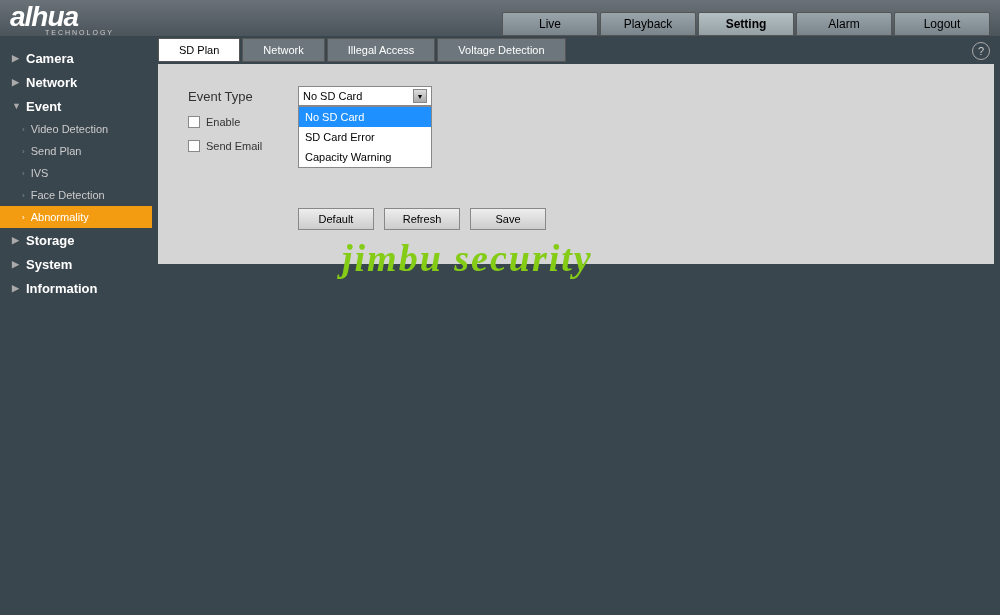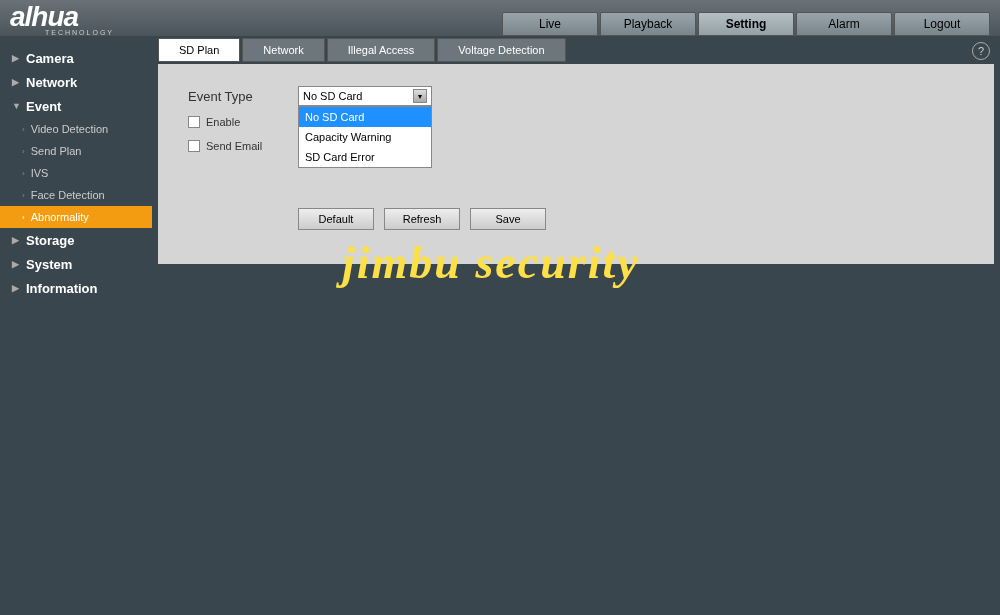--- a/index.html
+++ b/index.html
@@ -48,21 +48,21 @@
     .dropdown-arrow { width: 14px; height: 14px; background: linear-gradient(to bottom, #ddd, #aaa); border: 1px solid #888; display: flex; align-items: center; justify-content: center; font-size: 7px; }
     .dropdown-list { position: absolute; top: 20px; left: 0; width: 134px; background: #fff; border: 1px solid #888; z-index: 10; }
     .dropdown-opt { height: 20px; display: flex; align-items: center; padding: 0 6px; font-size: 11px; cursor: pointer; }
     .dropdown-opt.hover { background: #1e90ff; color: #fff; }
     
     
     .btn-row { display: flex; gap: 10px; margin-top: 52px; margin-left: 110px; }
     .btn { width: 76px; height: 22px; background: linear-gradient(to bottom, #eee, #ccc); border: 1px solid #888; font-size: 11px; display: flex; align-items: center; justify-content: center; cursor: pointer; }
     
     
-    .watermark { position: absolute; left: 190px; top: 200px; font-size: 46px; font-style: italic; font-weight: bold; color: #fde047; font-family: 'Comic Sans MS', cursive; letter-spacing: 2px; z-index: 5; pointer-events: none; }
+    .watermark { position: absolute; left: 190px; top: 200px; font-size: 38px; font-style: italic; font-weight: bold; color: #84cc16; font-family: 'Comic Sans MS', cursive; letter-spacing: 2px; z-index: 5; pointer-events: none; }
   </style>
 </head>
 <body>
 
 <div class="header">
   <div>
     <div class="logo">alhua</div>
     <div class="logo-tech">TECHNOLOGY</div>
   </div>
   <div class="top-nav">
@@ -135,22 +135,22 @@
     <div class="panel">
       <div class="form-row">
         <div class="form-label">Event Type</div>
         <div class="dropdown-wrap">
           <div class="dropdown-sel">
             <span>No SD Card</span>
             <span class="dropdown-arrow">▼</span>
           </div>
           <div class="dropdown-list">
             <div class="dropdown-opt hover">No SD Card</div>
+            <div class="dropdown-opt">SD Card Error</div>
             <div class="dropdown-opt">Capacity Warning</div>
-            <div class="dropdown-opt">SD Card Error</div>
           </div>
         </div>
       </div>
       <div class="checkbox-row">
         <div class="checkbox"></div>
         <div class="checkbox-label">Enable</div>
       </div>
       <div class="checkbox-row">
         <div class="checkbox"></div>
         <div class="checkbox-label">Send Email</div>

